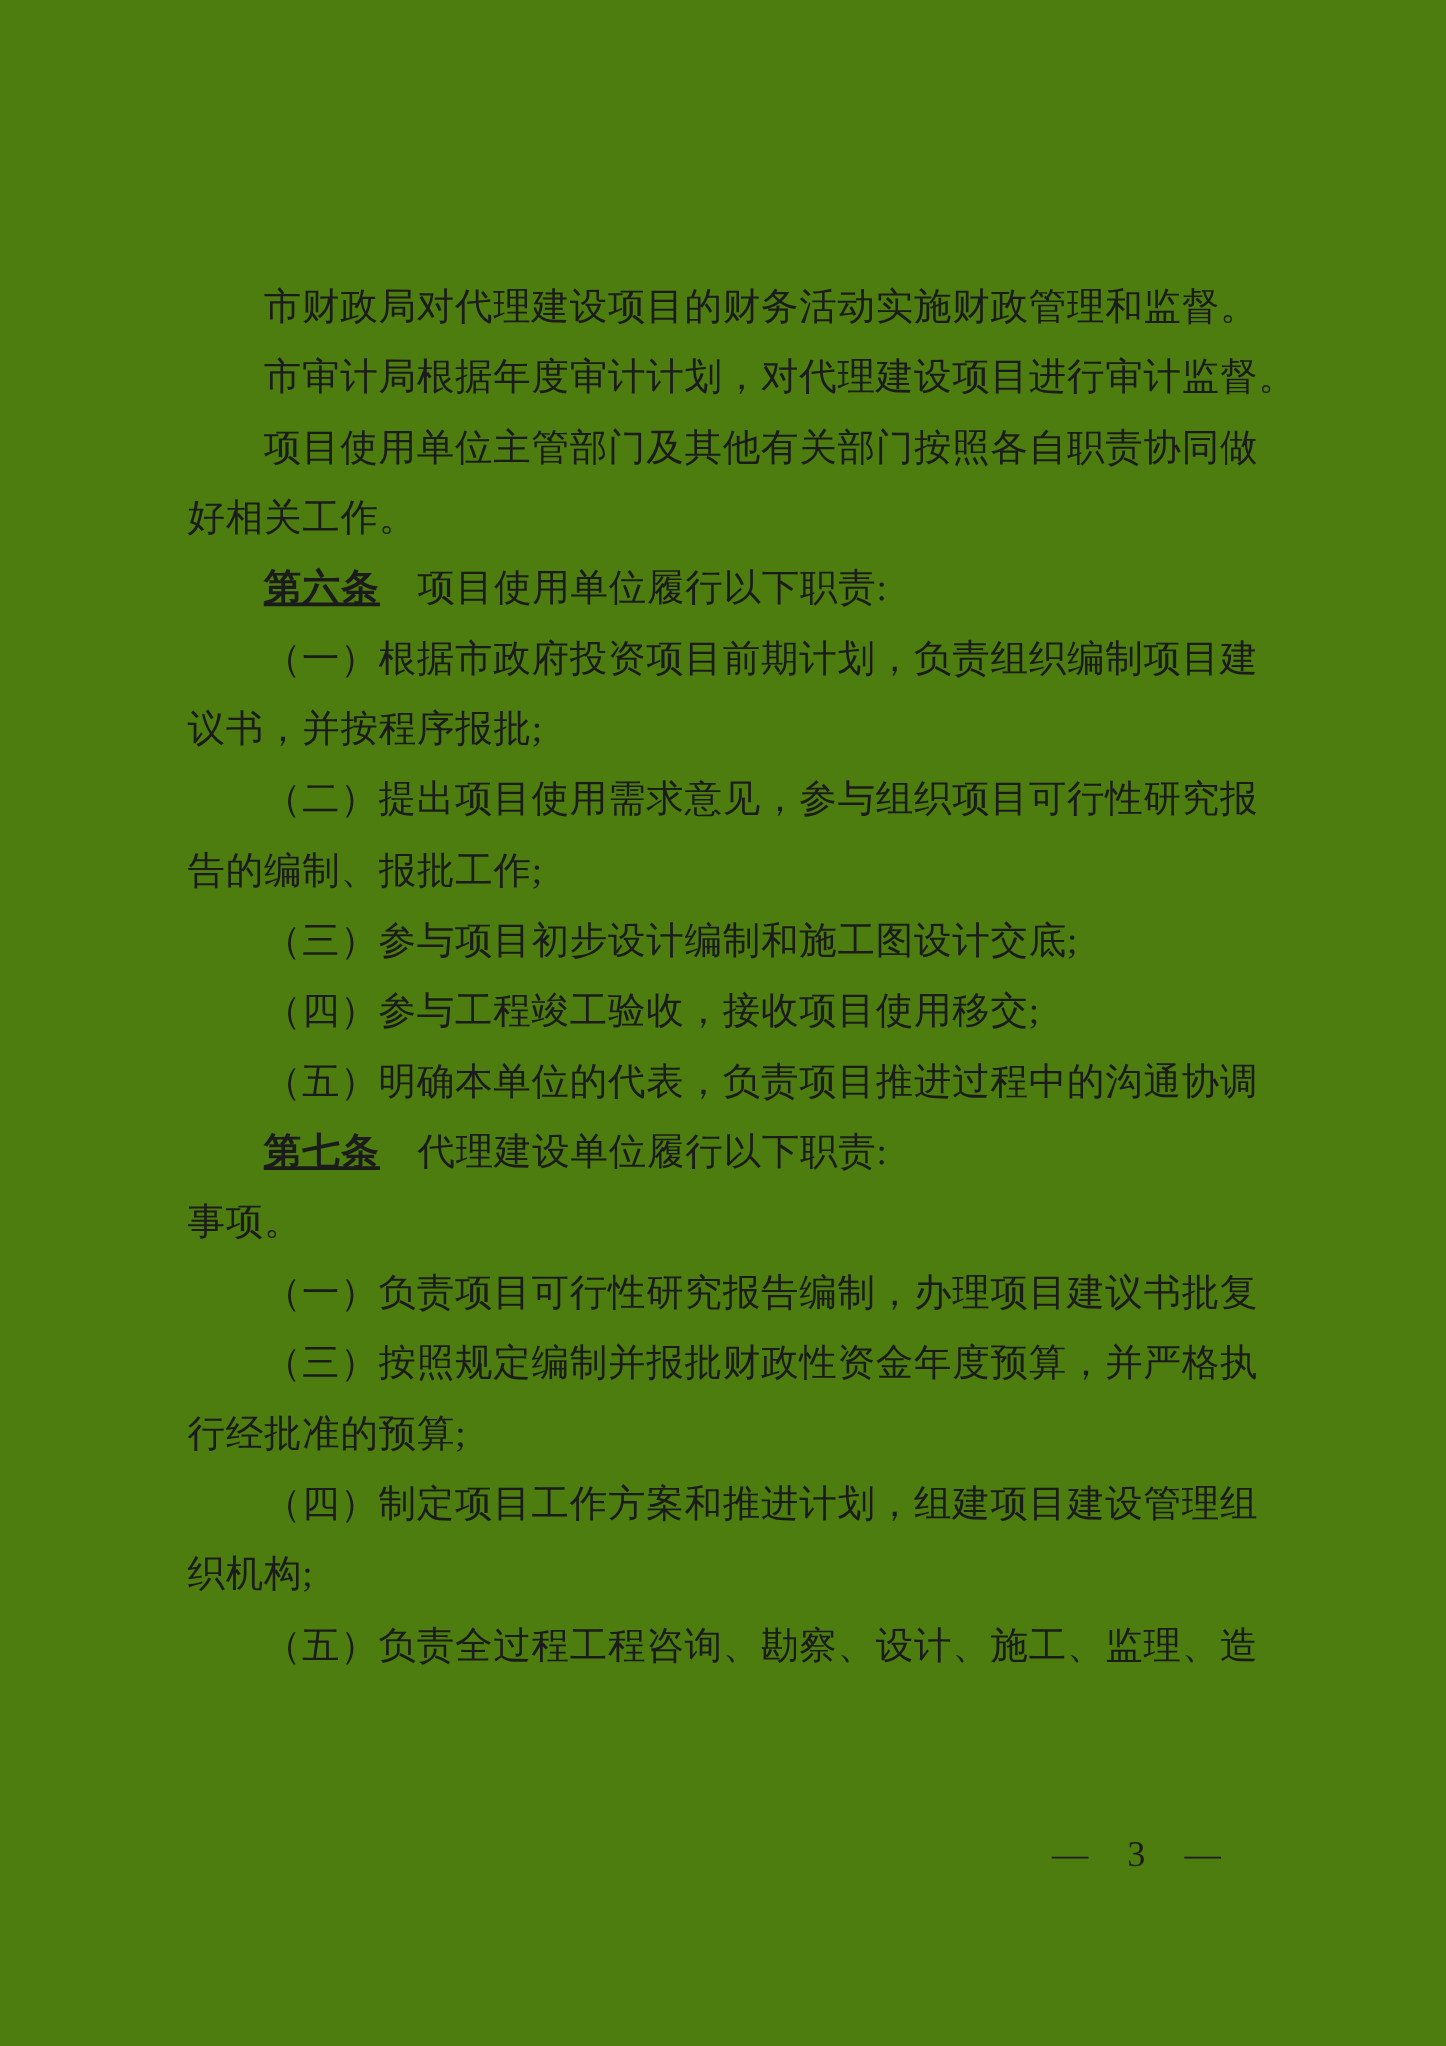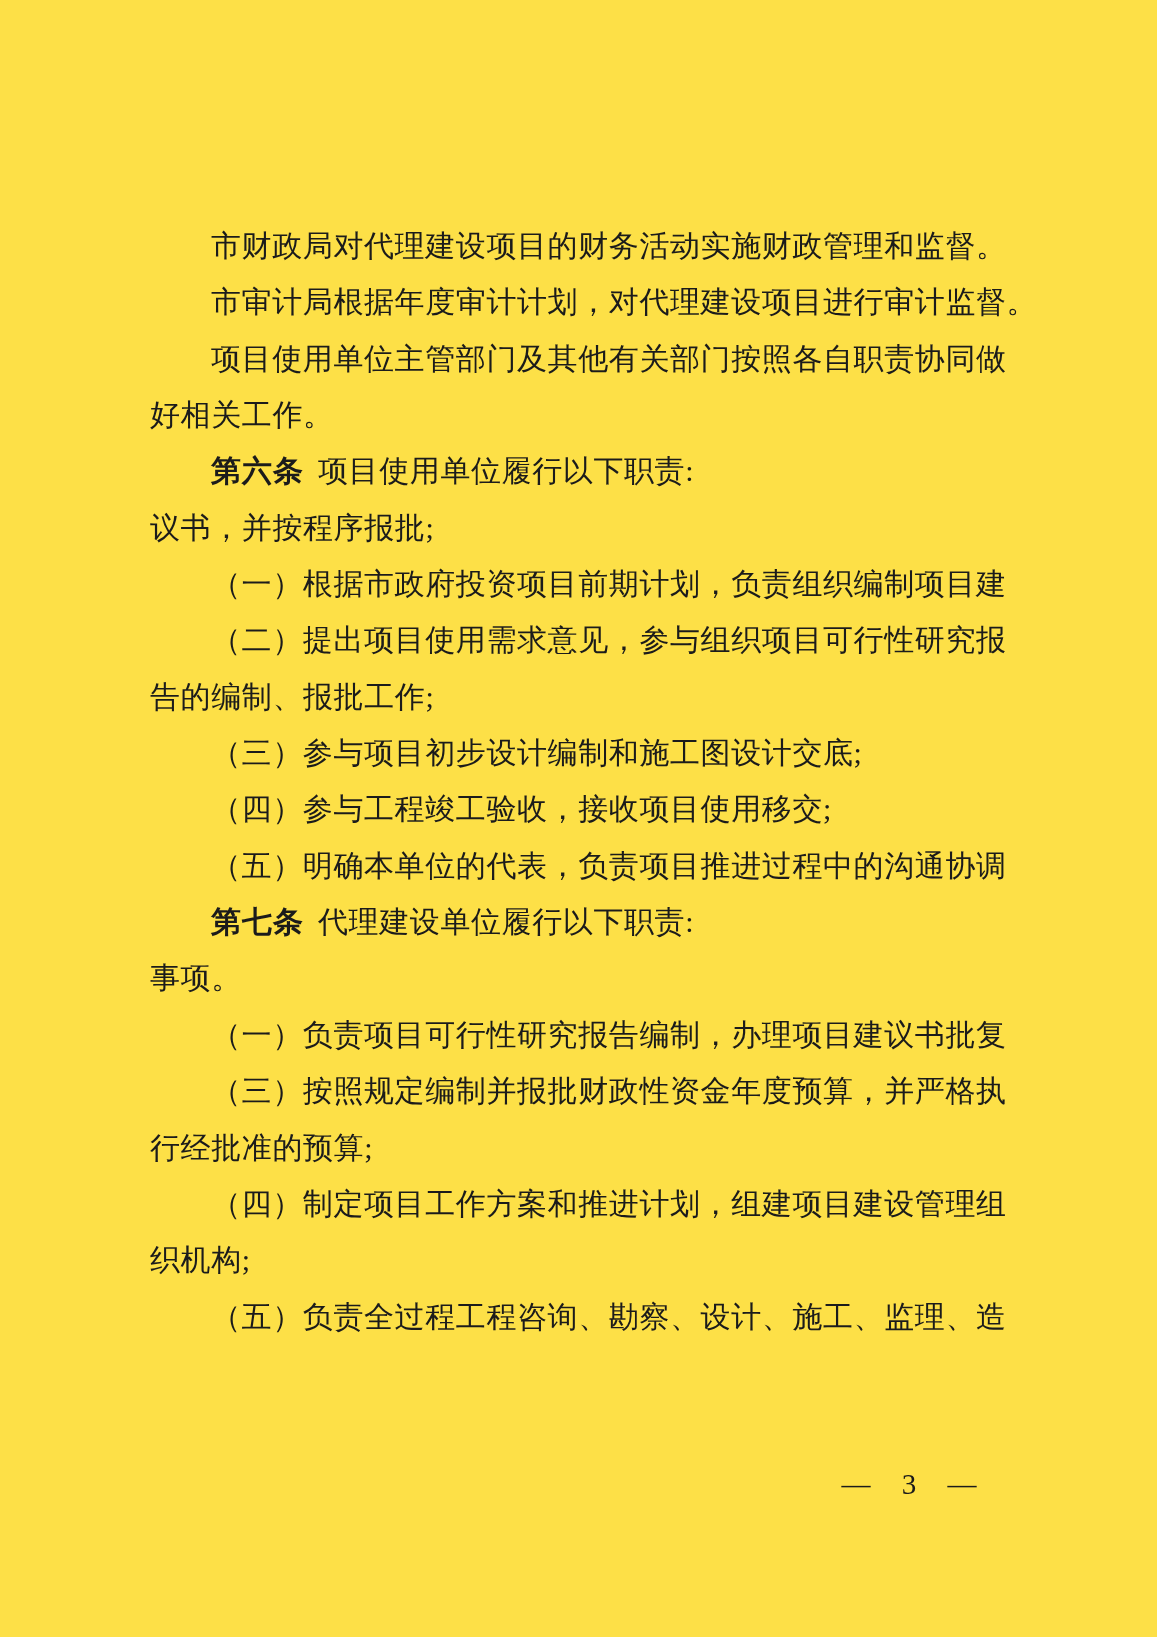--- a/index.html
+++ b/index.html
@@ -4,21 +4,21 @@
 <style>
   html, body {
     margin: 0;
     padding: 0;
     background: #ffffff;
   }
   .page {
     position: relative;
     width: 1157px;
     height: 1637px;
-    background: #fde047;
+    background: #4d7c0f;
     overflow: hidden;
     font-family: "Liberation Serif", "DejaVu Serif", serif;
     color: #1b1b1b;
   }
   .text-block {
     position: absolute;
     left: 150px;
     top: 218px;
     width: 880px;
   }
@@ -29,23 +29,24 @@
     letter-spacing: 0.6px;
     white-space: pre;
   }
   .doc-line.indent {
     padding-left: 61px;
   }
   .article-no {
     font-weight: bold;
     font-family: "Liberation Sans", "DejaVu Sans", sans-serif;
     letter-spacing: 1px;
+    text-decoration: underline;
   }
   .article-text {
-    margin-left: 14px;
+    margin-left: 30px;
     text-align: right;
   }
   .page-number {
     position: absolute;
     left: 828px;
     top: 1466px;
     width: 162px;
     height: 36px;
     line-height: 36px;
     font-size: 29px;
@@ -57,22 +58,22 @@
 </head>
 <body>
 
 <div class="page">
   <div class="text-block">
       <div class="doc-line indent">市财政局对代理建设项目的财务活动实施财政管理和监督。</div>
       <div class="doc-line indent">市审计局根据年度审计计划，对代理建设项目进行审计监督。</div>
       <div class="doc-line indent">项目使用单位主管部门及其他有关部门按照各自职责协同做</div>
       <div class="doc-line">好相关工作。</div>
       <div class="doc-line indent"><span class="article-no">第六条</span><span class="article-text">项目使用单位履行以下职责:</span></div>
+      <div class="doc-line indent">（一）根据市政府投资项目前期计划，负责组织编制项目建</div>
       <div class="doc-line">议书，并按程序报批;</div>
-      <div class="doc-line indent">（一）根据市政府投资项目前期计划，负责组织编制项目建</div>
       <div class="doc-line indent">（二）提出项目使用需求意见，参与组织项目可行性研究报</div>
       <div class="doc-line">告的编制、报批工作;</div>
       <div class="doc-line indent">（三）参与项目初步设计编制和施工图设计交底;</div>
       <div class="doc-line indent">（四）参与工程竣工验收，接收项目使用移交;</div>
       <div class="doc-line indent">（五）明确本单位的代表，负责项目推进过程中的沟通协调</div>
       <div class="doc-line indent"><span class="article-no">第七条</span><span class="article-text">代理建设单位履行以下职责:</span></div>
       <div class="doc-line">事项。</div>
       <div class="doc-line indent">（一）负责项目可行性研究报告编制，办理项目建议书批复</div>
       <div class="doc-line indent">（三）按照规定编制并报批财政性资金年度预算，并严格执</div>
       <div class="doc-line">行经批准的预算;</div>

